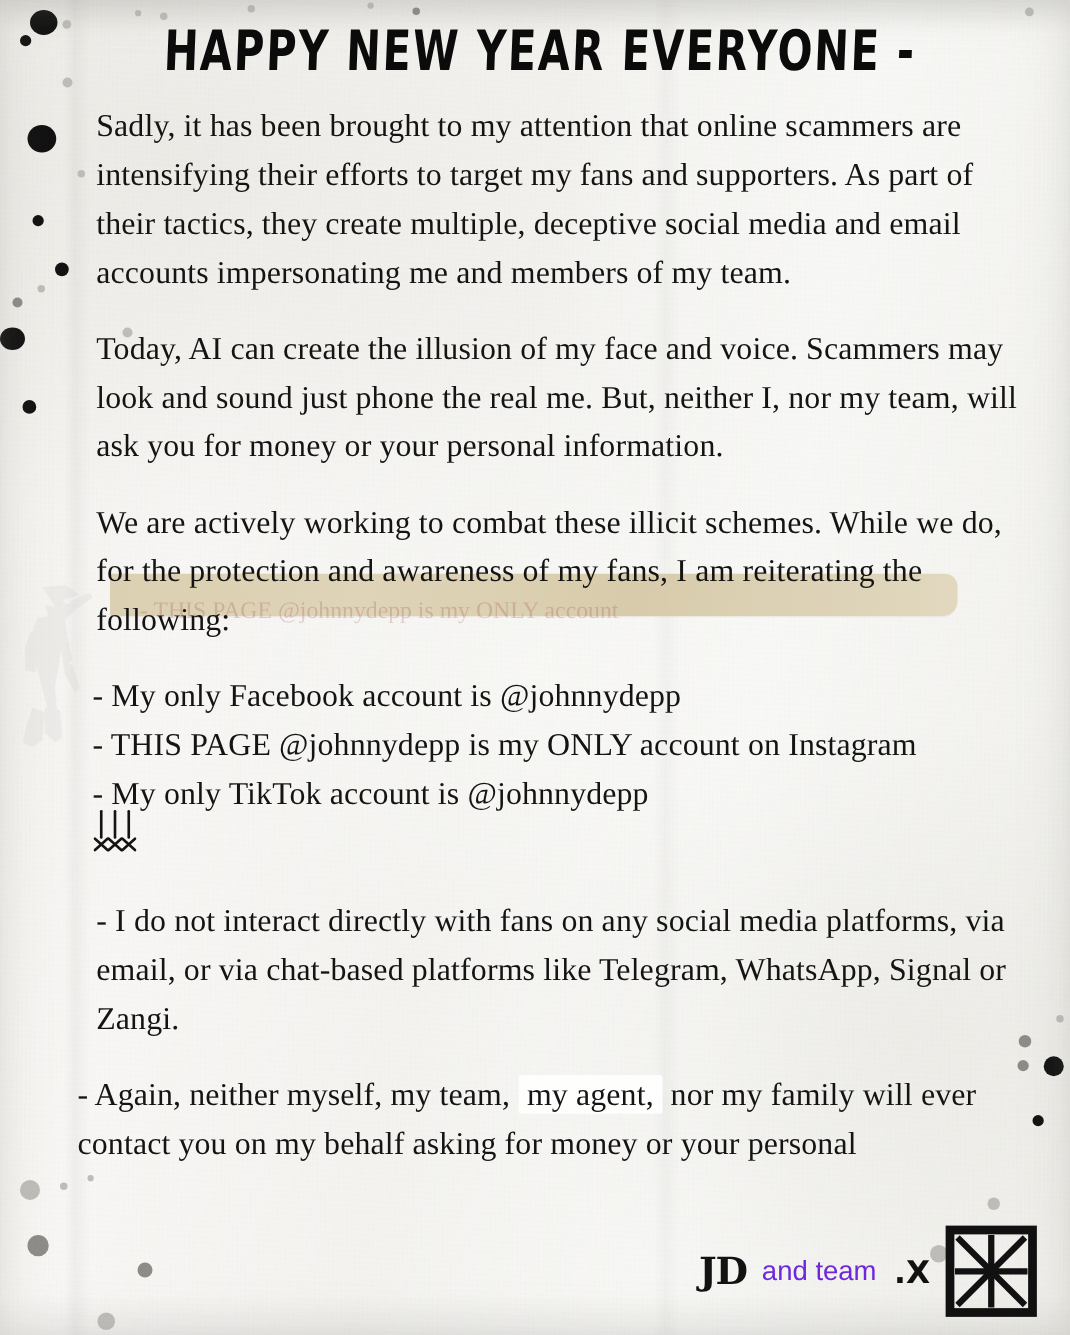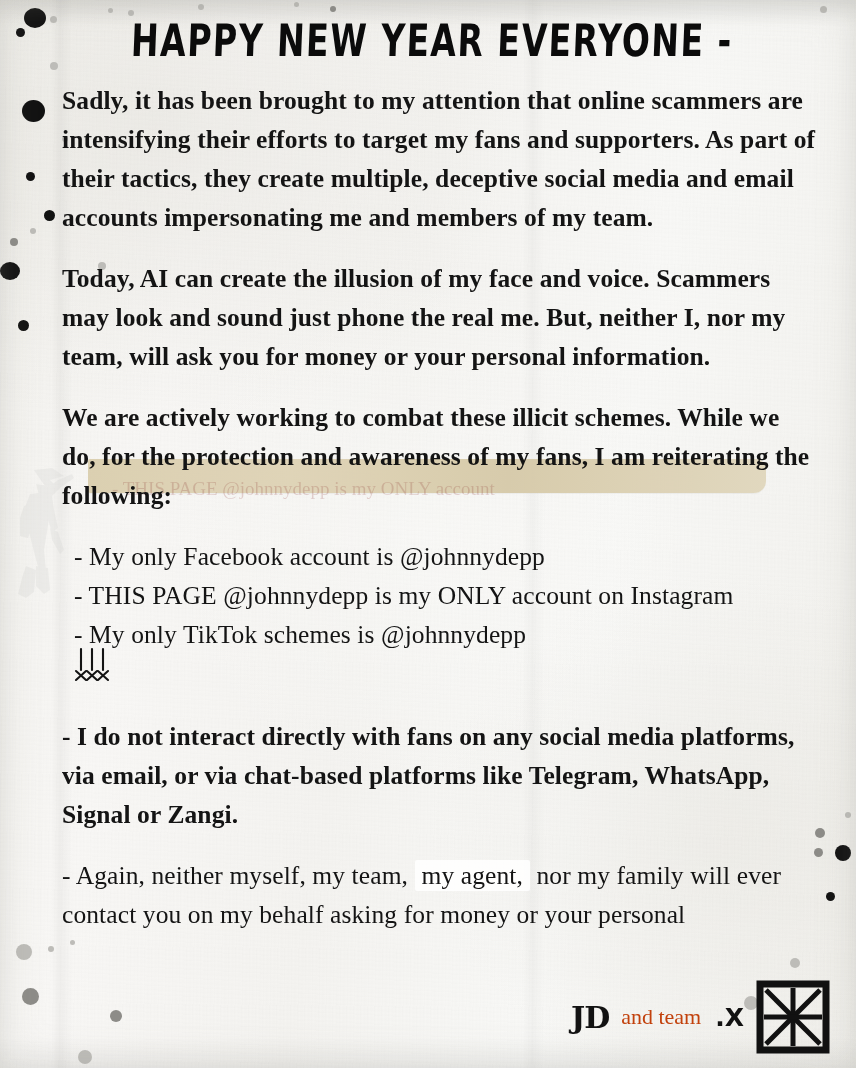--- a/index.html
+++ b/index.html
@@ -97,21 +97,21 @@
 
   .body-block {
     margin-top: 28px;
     padding: 0 40px 0 62px;
     color: #141414;
     font-size: 25.5px;
     line-height: 39px;
     letter-spacing: 0.1px;
   }
 
-  p.para { margin: 0 0 22px 0; font-weight: bold; }
+  p.para { margin: 0 0 22px 15px; }
 
   .bullets { margin: 0; }
   .bullet {
     margin: 0;
     position: relative;
     white-space: nowrap;
   }
   .bullet-indent { padding-left: 12px; }
 
   .hl {
@@ -172,23 +172,23 @@
   }
   .sig-jd {
     font-family: "DejaVu Serif", serif;
     font-weight: 700;
     font-size: 30px;
     letter-spacing: -1px;
     color: #121212;
     transform: skewX(-4px) scaleY(1.08);
   }
   .sig-team {
-    font-family: Liberation Serif, serif;
+    font-family: Liberation Sans, sans-serif;
     font-size: 22px;
-    color: #c2410c;
+    color: #6d28d9;
   }
   .sig-x {
     font-family: "DejaVu Sans", sans-serif;
     font-weight: 700;
     font-size: 25px;
     color: #111;
     margin-left: 2px;
   }
   .sig-mark { width: 74px; height: 74px; }
 </style>
@@ -261,21 +261,21 @@
 
     <div class="body-block">
 
       <p class="para">Sadly, it has been brought to my attention that online scammers are intensifying their efforts to target my fans and supporters. As part of their tactics, they create multiple, deceptive social media and email accounts impersonating me and members of my team.</p>
       <p class="para">Today, AI can create the illusion of my face and voice. Scammers may look and sound just phone the real me. But, neither I, nor my team, will ask you for money or your personal information.</p>
       <p class="para">We are actively working to combat these illicit schemes. While we do, for the protection and awareness of my fans, I am reiterating the following:</p>
 
       <div class="bullets">
         <p class="bullet bullet-indent">- My only Facebook account is @johnnydepp</p>
         <p class="bullet bullet-indent">- THIS PAGE @johnnydepp is my ONLY account on Instagram</p>
-        <p class="bullet bullet-indent">- My only TikTok schemes is @johnnydepp</p>
+        <p class="bullet bullet-indent">- My only TikTok account is @johnnydepp</p>
         <p class="bullet bullet-indent">
           <span class="arrows"><svg width="46" height="40" viewBox="0 0 46 40" xmlns="http://www.w3.org/2000/svg">
                 <g stroke="#141414" stroke-width="2.1" fill="none" stroke-linecap="round">
                   <line x1="7" y1="6" x2="7" y2="27"></line>
                   <line x1="18" y1="6" x2="18" y2="27"></line>
                   <line x1="29" y1="6" x2="29" y2="27"></line>
                   <line x1="2" y1="28" x2="12" y2="37"></line>
                   <line x1="12" y1="28" x2="2" y2="37"></line>
                   <line x1="13" y1="28" x2="23" y2="37"></line>
                   <line x1="23" y1="28" x2="13" y2="37"></line>

